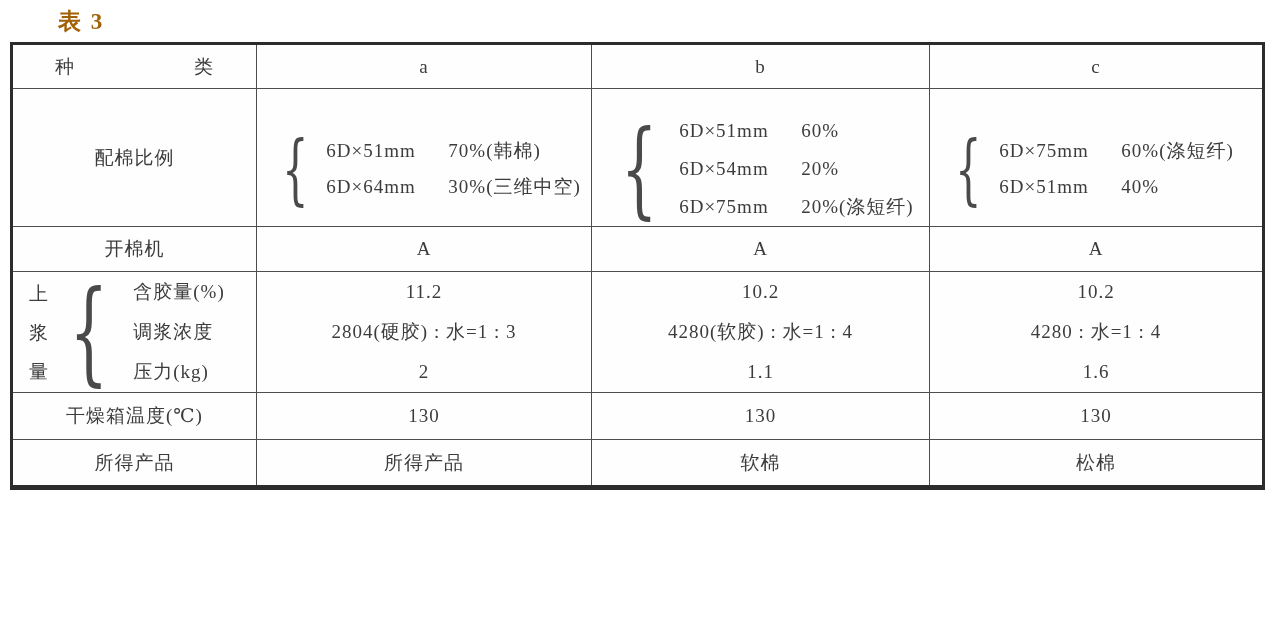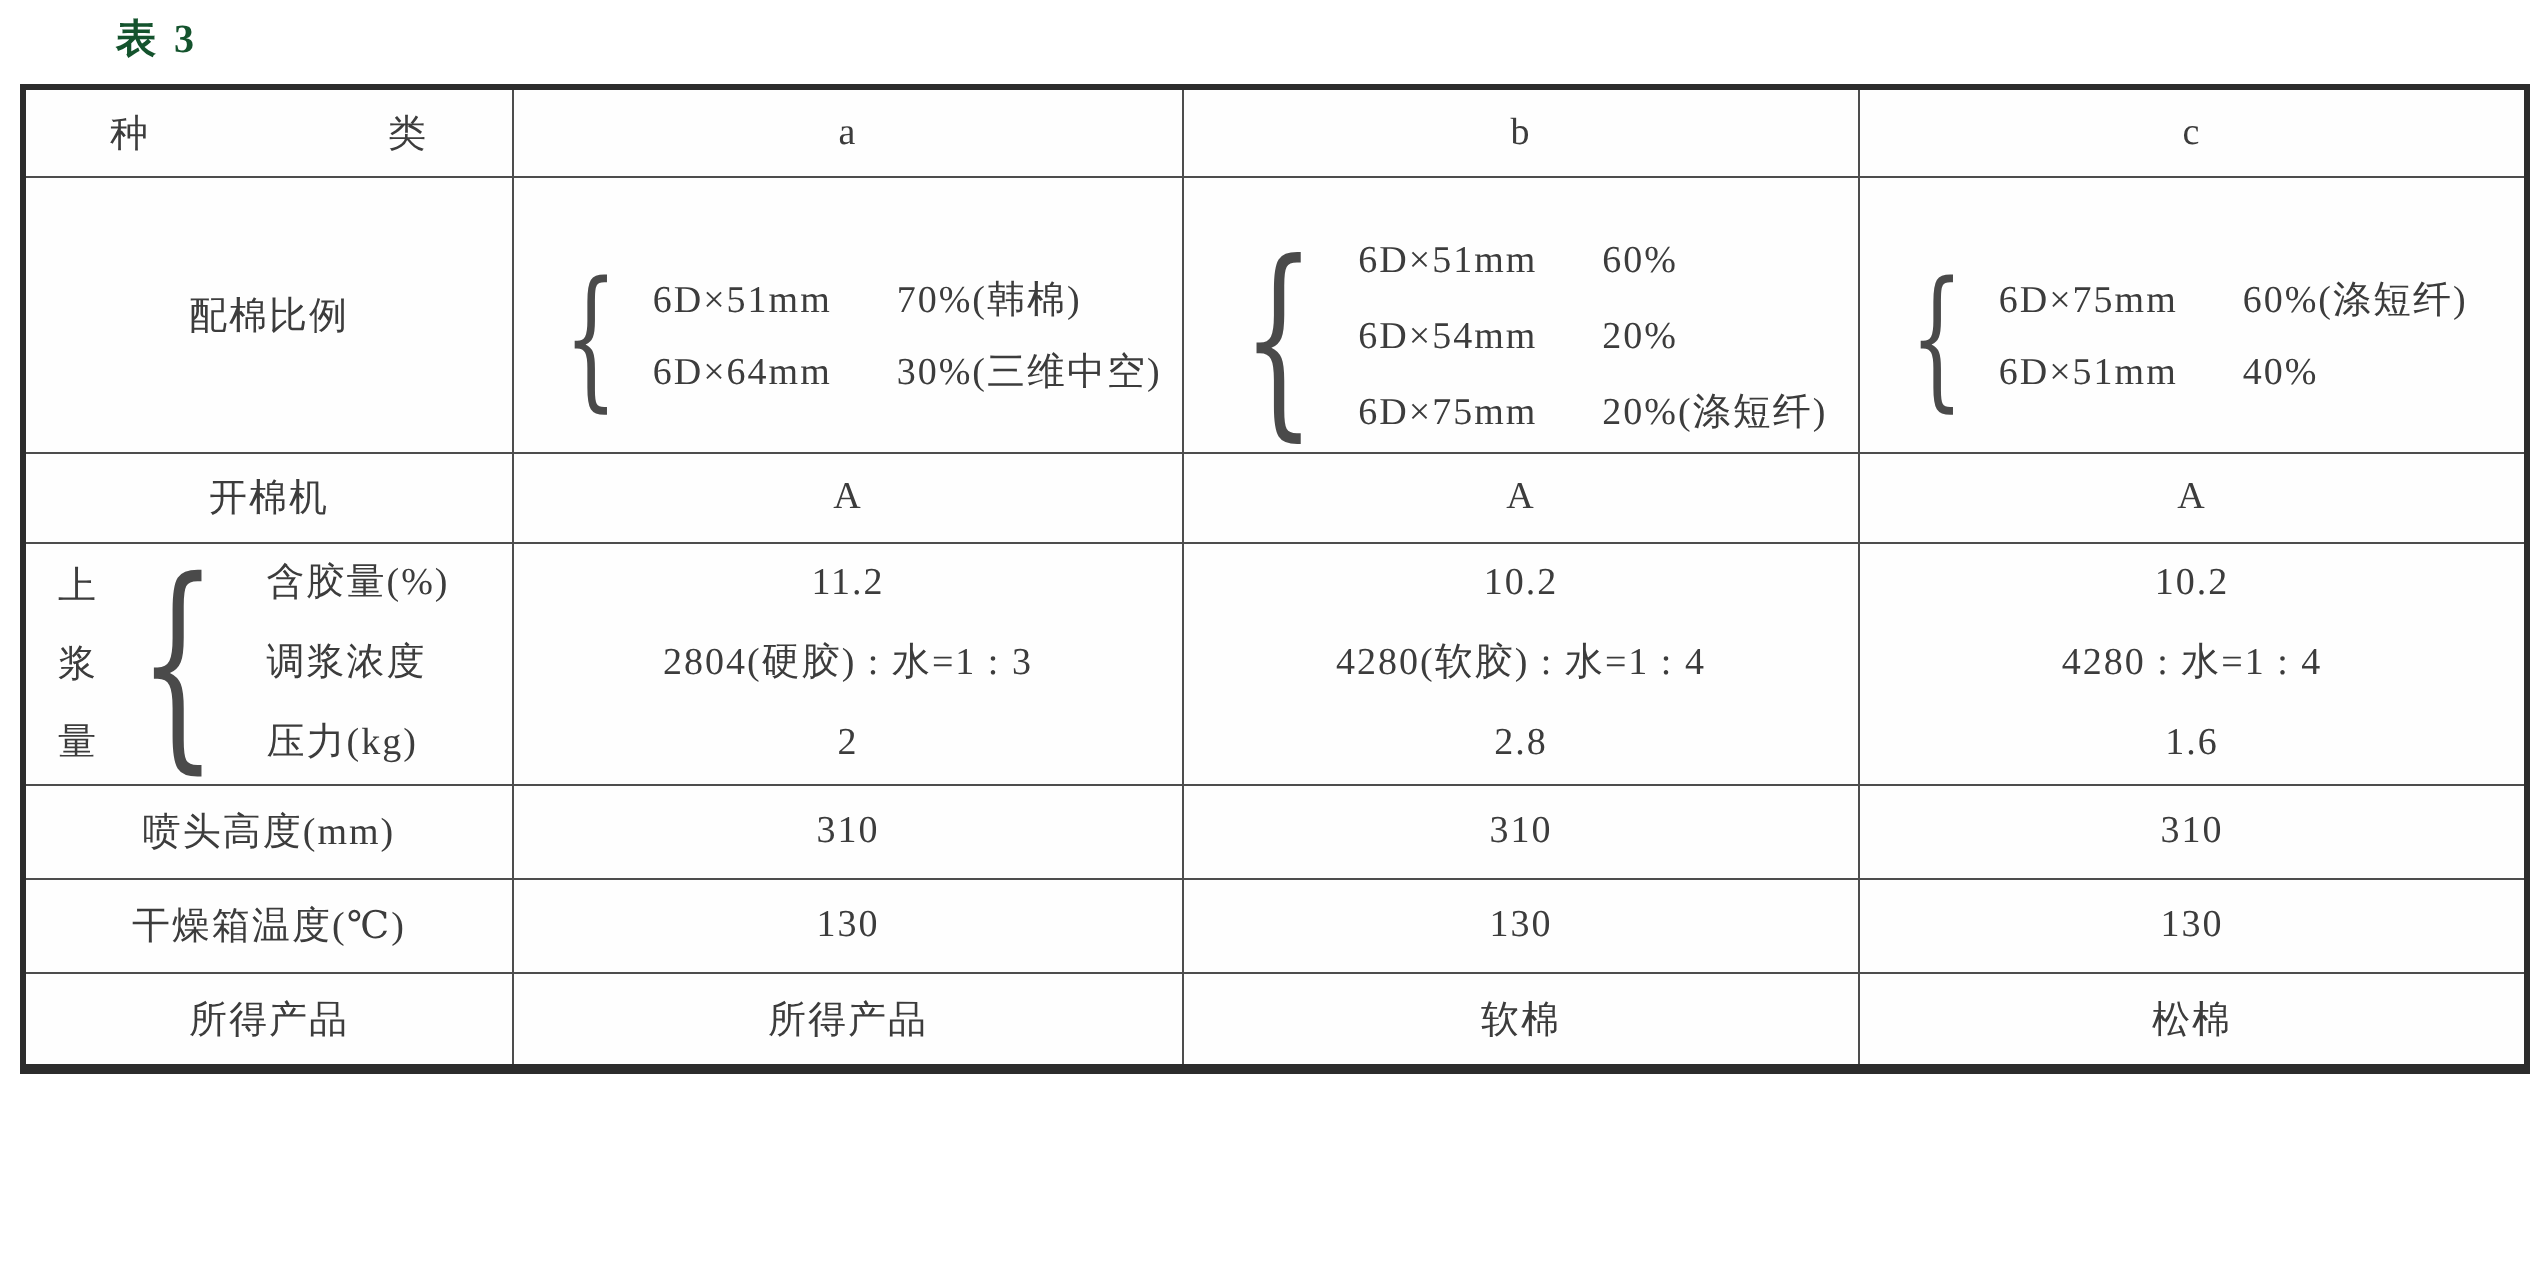--- a/index.html
+++ b/index.html
@@ -5,21 +5,21 @@
   html,body{
     margin:0; padding:0;
     width:1271px; height:634px;
     background:#ffffff;
     font-family:"Liberation Serif","DejaVu Serif",serif;
   }
   .page{ position:relative; width:1271px; height:634px; overflow:hidden; }
 
   .caption{
     position:absolute; left:58px; top:6px;
-    font-size:20px; font-weight:700; color:#14532d;
+    font-size:23px; font-weight:700; color:#a16207;
     letter-spacing:2px;
   }
 
   table.proc{
     position:absolute; left:10px; top:42px;
     width:1252px;
     border-collapse:collapse;
     table-layout:fixed;
     border:3px solid #2c2c2c;
     border-bottom-width:5px;
@@ -155,35 +155,29 @@
         </div>
       </td>
       <td class="v3">
         <div class="subline">11.2</div>
         <div class="subline">2804(硬胶) : 水=1 : 3</div>
         <div class="subline">2</div>
       </td>
       <td class="v3">
         <div class="subline">10.2</div>
         <div class="subline">4280(软胶) : 水=1 : 4</div>
-        <div class="subline">2.8</div>
+        <div class="subline">1.1</div>
       </td>
       <td class="v3">
         <div class="subline">10.2</div>
         <div class="subline">4280 : 水=1 : 4</div>
         <div class="subline">1.6</div>
       </td>
     </tr>
 
-    <tr class="h-std">
-      <td class="label-left">喷头高度(mm)</td>
-      <td>310</td>
-      <td>310</td>
-      <td>310</td>
-    </tr>
 
     <tr class="h-std">
       <td class="label-left">干燥箱温度(℃)</td>
       <td>130</td>
       <td>130</td>
       <td>130</td>
     </tr>
 
 
     <tr class="h-prod">

